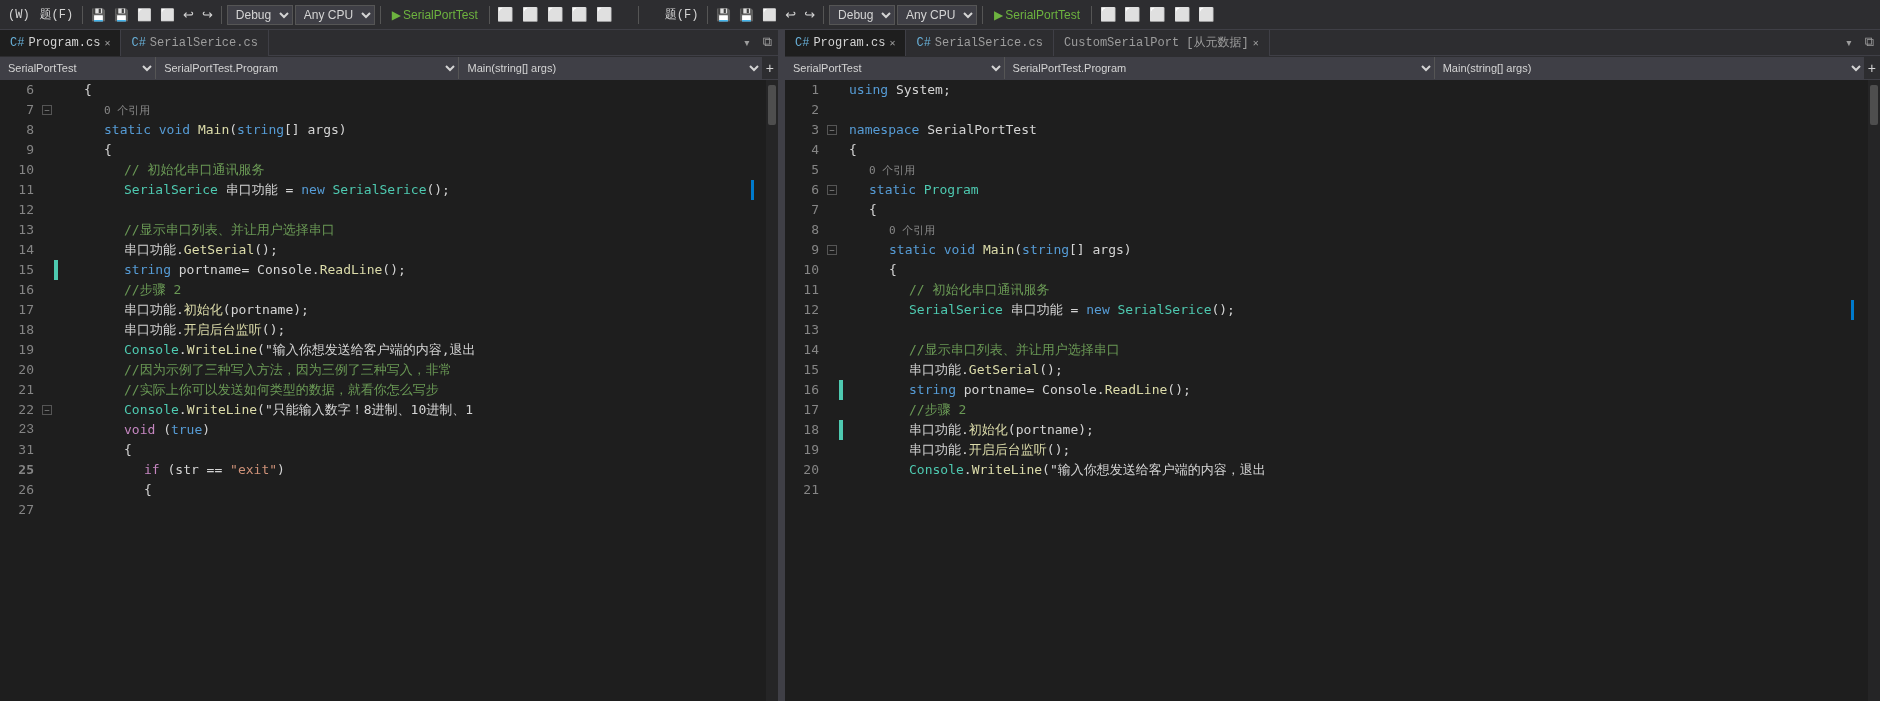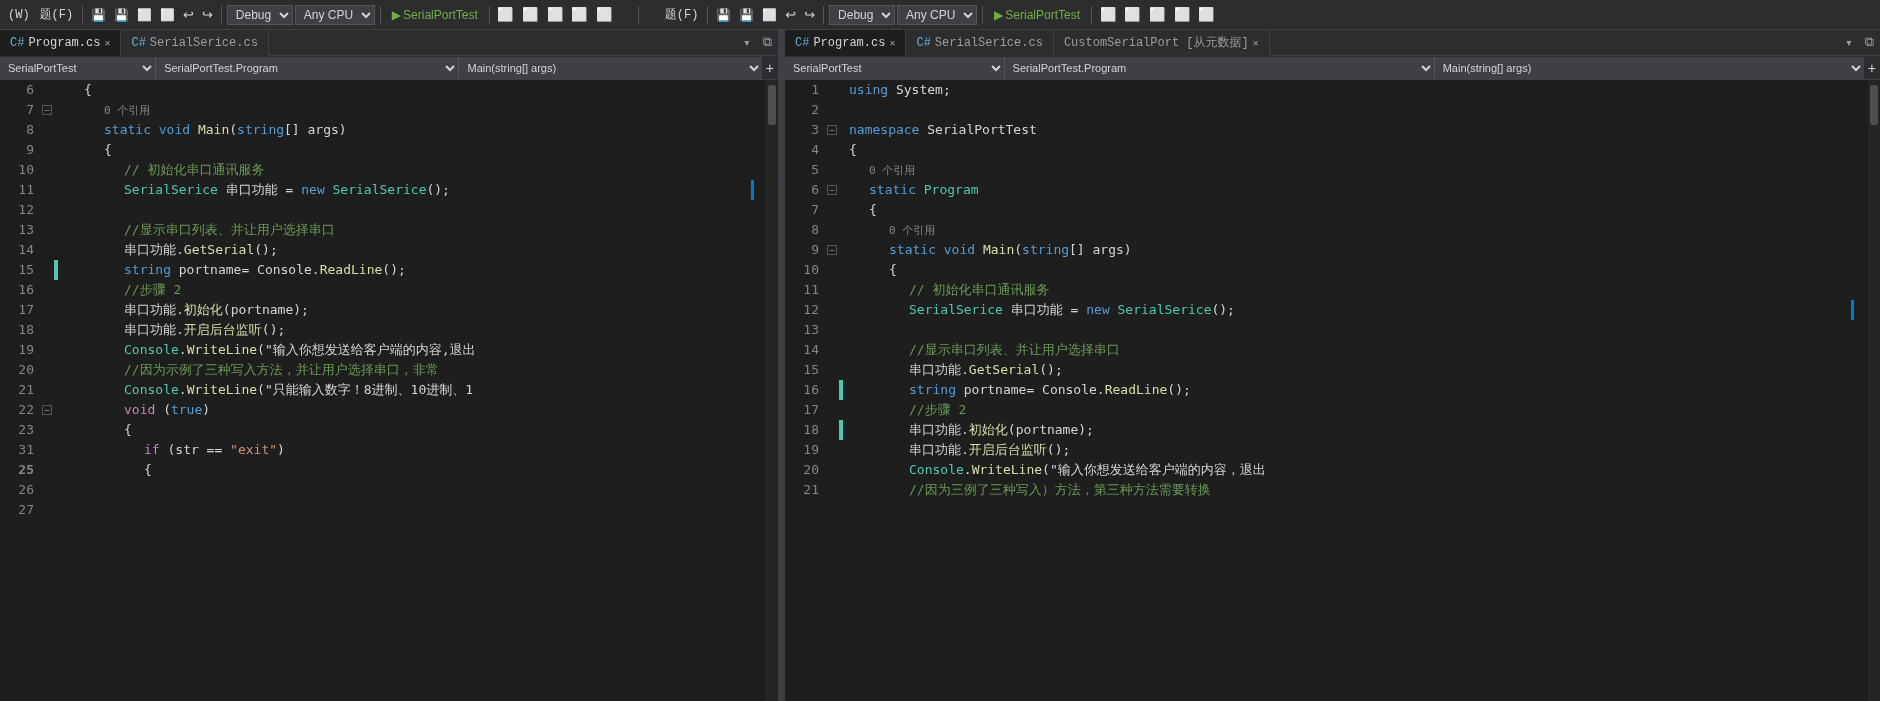--- a/index.html
+++ b/index.html
@@ -122,21 +122,21 @@
           <div style="height:20px;display:flex;align-items:center;justify-content:flex-end;">13</div>
           <div style="height:20px;display:flex;align-items:center;justify-content:flex-end;">14</div>
           <div style="height:20px;display:flex;align-items:center;justify-content:flex-end;">15</div>
           <div style="height:20px;display:flex;align-items:center;justify-content:flex-end;">16</div>
           <div style="height:20px;display:flex;align-items:center;justify-content:flex-end;">17</div>
           <div style="height:20px;display:flex;align-items:center;justify-content:flex-end;">18</div>
           <div style="height:20px;display:flex;align-items:center;justify-content:flex-end;">19</div>
           <div style="height:20px;display:flex;align-items:center;justify-content:flex-end;">20</div>
           <div style="height:20px;display:flex;align-items:center;justify-content:flex-end;">21</div>
           <div style="height:20px;display:flex;align-items:center;justify-content:flex-end;">22</div>
-          <div style="height:20px;display:flex;align-items:center;justify-content:flex-end;">23</div>
+          <div style="height:20px;display:flex;align-items:center;justify-content:flex-end;font-family:Liberation Mono, monospace;">23</div>
           <div style="height:20px;display:flex;align-items:center;justify-content:flex-end;">31</div>
           <div style="height:20px;display:flex;align-items:center;justify-content:flex-end;font-weight:bold;">25</div>
           <div style="height:20px;display:flex;align-items:center;justify-content:flex-end;">26</div>
           <div style="height:20px;display:flex;align-items:center;justify-content:flex-end;">27</div>
         </div>
 
         <div style="width:14px;background:#1e1e1e;flex-shrink:0;">
           <div style="height:20px;"></div>
           <div style="height:20px;display:flex;align-items:center;justify-content:center;">
             <span style="display:inline-block;width:10px;height:10px;border:1px solid #555;text-align:center;line-height:9px;font-size:9px;color:#888;cursor:pointer;">−</span>
@@ -245,23 +245,26 @@
 
           <div style="height:20px;white-space:pre;display:flex;align-items:center;">
             <span style="padding-left:60px;"><span style="color:#d4d4d4;">串口功能.</span><span style="color:#dcdcaa;">开启后台监听</span><span style="color:#d4d4d4;">();</span></span>
           </div>
 
           <div style="height:20px;white-space:pre;display:flex;align-items:center;">
             <span style="padding-left:60px;"><span style="color:#4ec9b0;">Console</span><span style="color:#d4d4d4;">.</span><span style="color:#dcdcaa;">WriteLine</span><span style="color:#d4d4d4;">("输入你想发送给客户端的内容,退出</span></span>
           </div>
 
           <div style="height:20px;white-space:pre;display:flex;align-items:center;">
-            <span style="padding-left:60px;"><span style="color:#6a9955;">//因为示例了三种写入方法，并让用户选择串口，非常</span></span>
-          </div>
-
+            <span style="padding-left:60px;"><span style="color:#6a9955;">//因为示例了三种写入方法，因为三例了三种写入，非常</span></span>
+          </div>
+
+          <div style="height:20px;white-space:pre;display:flex;align-items:center;">
+            <span style="padding-left:60px;"><span style="color:#6a9955;">//实际上你可以发送如何类型的数据，就看你怎么写步</span></span>
+          </div>
 
           <div style="height:20px;white-space:pre;display:flex;align-items:center;">
             <span style="padding-left:60px;"><span style="color:#4ec9b0;">Console</span><span style="color:#d4d4d4;">.</span><span style="color:#dcdcaa;">WriteLine</span><span style="color:#d4d4d4;">("只能输入数字！8进制、10进制、1</span></span>
           </div>
 
           <div style="height:20px;white-space:pre;display:flex;align-items:center;">
             <span style="padding-left:60px;"><span style="color:#c586c0;">void</span><span style="color:#d4d4d4;"> (</span><span style="color:#569cd6;">true</span><span style="color:#d4d4d4;">)</span></span>
           </div>
 
           <div style="height:20px;white-space:pre;display:flex;align-items:center;">
@@ -482,23 +485,20 @@
           </div>
 
           <div style="height:20px;white-space:pre;display:flex;align-items:center;">
             <span style="padding-left:60px;"><span style="color:#d4d4d4;">串口功能.</span><span style="color:#dcdcaa;">开启后台监听</span><span style="color:#d4d4d4;">();</span></span>
           </div>
 
           <div style="height:20px;white-space:pre;display:flex;align-items:center;">
             <span style="padding-left:60px;"><span style="color:#4ec9b0;">Console</span><span style="color:#d4d4d4;">.</span><span style="color:#dcdcaa;">WriteLine</span><span style="color:#d4d4d4;">("输入你想发送给客户端的内容，退出</span></span>
           </div>
 
-          <div style="height:20px;white-space:pre;display:flex;align-items:center;">
-            <span style="padding-left:60px;"><span style="color:#6a9955;">//因为三例了三种写入）方法，第三种方法需要转换</span></span>
-          </div>
 
         </div>
 
         <div style="width:12px;background:#252526;flex-shrink:0;">
           <div style="width:8px;background:#4e4e4e;border-radius:2px;margin:0 2px;height:40px;margin-top:5px;"></div>
         </div>
 
       </div>
     </div>
 

